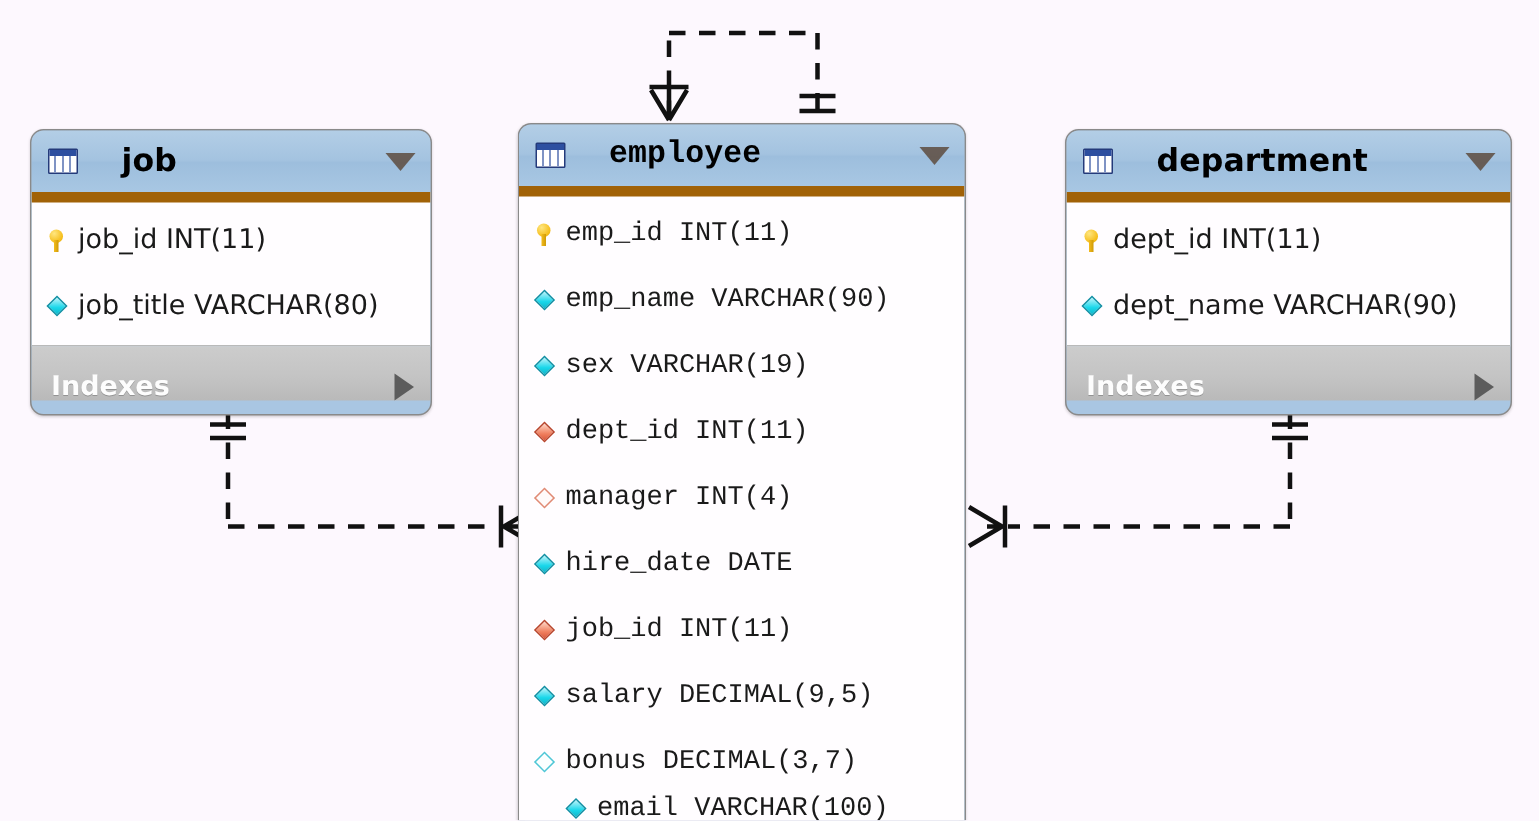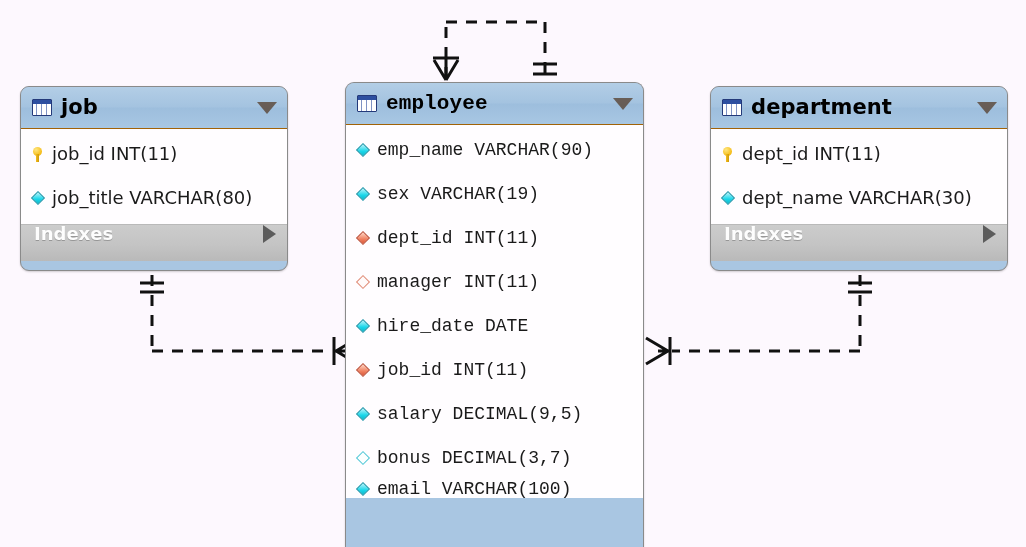--- a/index.html
+++ b/index.html
@@ -57,20 +57,21 @@
 
   .ent-header {
     height: 41px;
     display: flex;
     align-items: center;
     padding: 0 10px 0 11px;
     background: linear-gradient(to bottom, #b3cee6 0%, #a4c3e0 48%, #9dbedd 52%, #a8c7e3 100%);
     border-top-left-radius: 8px;
     border-top-right-radius: 8px;
     box-sizing: border-box;
+    gap: 20px;
   }
 
   
   .tbl-icon {
     width: 20px;
     height: 17px;
     flex: 0 0 auto;
     position: relative;
     border: 1.6px solid #243a7a;
     border-radius: 1px;
@@ -108,38 +109,38 @@
     width: 0; height: 0;
     flex: 0 0 auto;
     border-left: 10px solid transparent;
     border-right: 10px solid transparent;
     border-top: 12px solid #5d4b3e;
     opacity: 0.85;
   }
 
   .ent-fields {
     background: #fffdff;
-    border-top: 1px solid #a16207;
+    border-top: 7px solid #a16207;
     border-bottom: 1px solid #b9b9b9;
     padding: 3px 0 4px 0;
   }
   .entity.open-bottom .ent-fields {
     border-bottom: none;
     padding-bottom: 0;
   }
 
   .field {
     display: flex;
     align-items: center;
     height: 44px;
     padding-left: 9px;
     box-sizing: border-box;
     white-space: nowrap;
   }
-  .field.clipped { height: 18px; overflow: hidden; align-items: flex-start; }
+  .field.clipped { height: 18px; overflow: hidden; align-items: flex-start; margin-left: 21px; }
 
   .f-icon {
     width: 17px;
     height: 18px;
     flex: 0 0 auto;
     margin-right: 5px;
     position: relative;
   }
 
   
@@ -178,21 +179,21 @@
 
   .f-text {
     font-size: 18px;
     color: #1a1a1a;
     line-height: 1;
   }
 
   .ent-indexes {
     height: 36px;
     display: flex;
-    align-items: flex-start;
+    align-items: flex-end;
     padding: 0 11px 0 13px;
     background: linear-gradient(to bottom, #cccccc 0%, #c4c4c4 55%, #b9b9b9 100%);
     box-sizing: border-box;
     gap: 46px;
   }
   .idx-label {
     font-size: 18px;
     font-weight: bold;
     color: #fdfdfd;
     flex: 1 1 auto;
@@ -272,34 +273,38 @@
   </div>
 
   <div class="entity open-bottom" style="left:345px; top:82px; width:299px; height:465px;">
     <div class="ent-header">
       <span class="tbl-icon"></span>
       <span class="ent-title">employee</span>
       <span class="caret-down"></span>
     </div>
     <div class="ent-fields">
       <div class="field">
+        <span class="f-icon ic-key"></span>
+        <span class="f-text">emp_id INT(11)</span>
+      </div>
+      <div class="field">
         <span class="f-icon ic-dia ic-cyan"></span>
         <span class="f-text">emp_name VARCHAR(90)</span>
       </div>
       <div class="field">
         <span class="f-icon ic-dia ic-cyan"></span>
         <span class="f-text">sex VARCHAR(19)</span>
       </div>
       <div class="field">
         <span class="f-icon ic-dia ic-red"></span>
         <span class="f-text">dept_id INT(11)</span>
       </div>
       <div class="field">
         <span class="f-icon ic-dia ic-red-o"></span>
-        <span class="f-text">manager INT(11)</span>
+        <span class="f-text">manager INT(4)</span>
       </div>
       <div class="field">
         <span class="f-icon ic-dia ic-cyan"></span>
         <span class="f-text">hire_date DATE</span>
       </div>
       <div class="field">
         <span class="f-icon ic-dia ic-red"></span>
         <span class="f-text">job_id INT(11)</span>
       </div>
       <div class="field">
@@ -323,21 +328,21 @@
       <span class="ent-title">department</span>
       <span class="caret-down"></span>
     </div>
     <div class="ent-fields">
       <div class="field">
         <span class="f-icon ic-key"></span>
         <span class="f-text">dept_id INT(11)</span>
       </div>
       <div class="field">
         <span class="f-icon ic-dia ic-cyan"></span>
-        <span class="f-text">dept_name VARCHAR(30)</span>
+        <span class="f-text">dept_name VARCHAR(90)</span>
       </div>
     </div>
     <div class="ent-indexes">
       <span class="idx-label">Indexes</span>
       <span class="caret-right"></span>
     </div>
   </div>
 
 </div>
 

